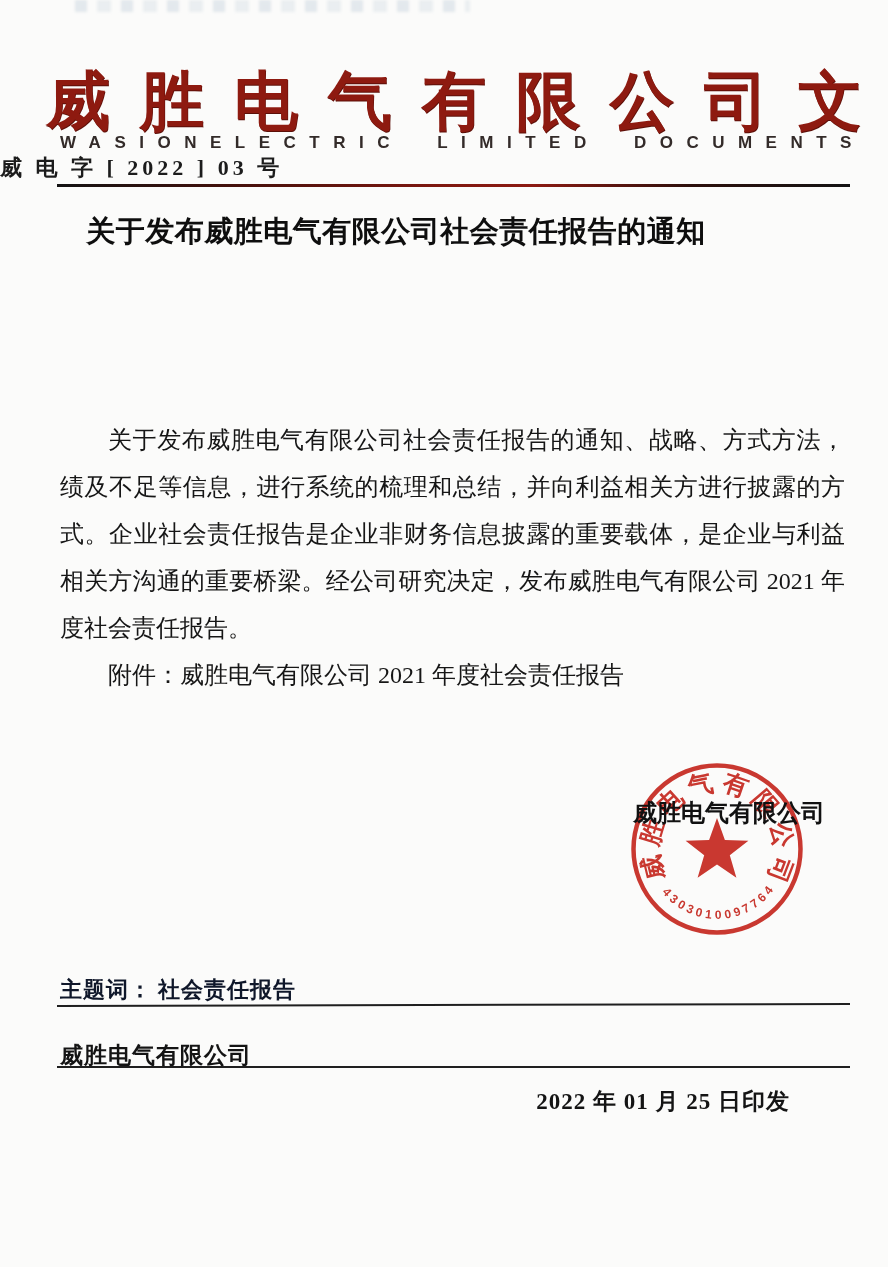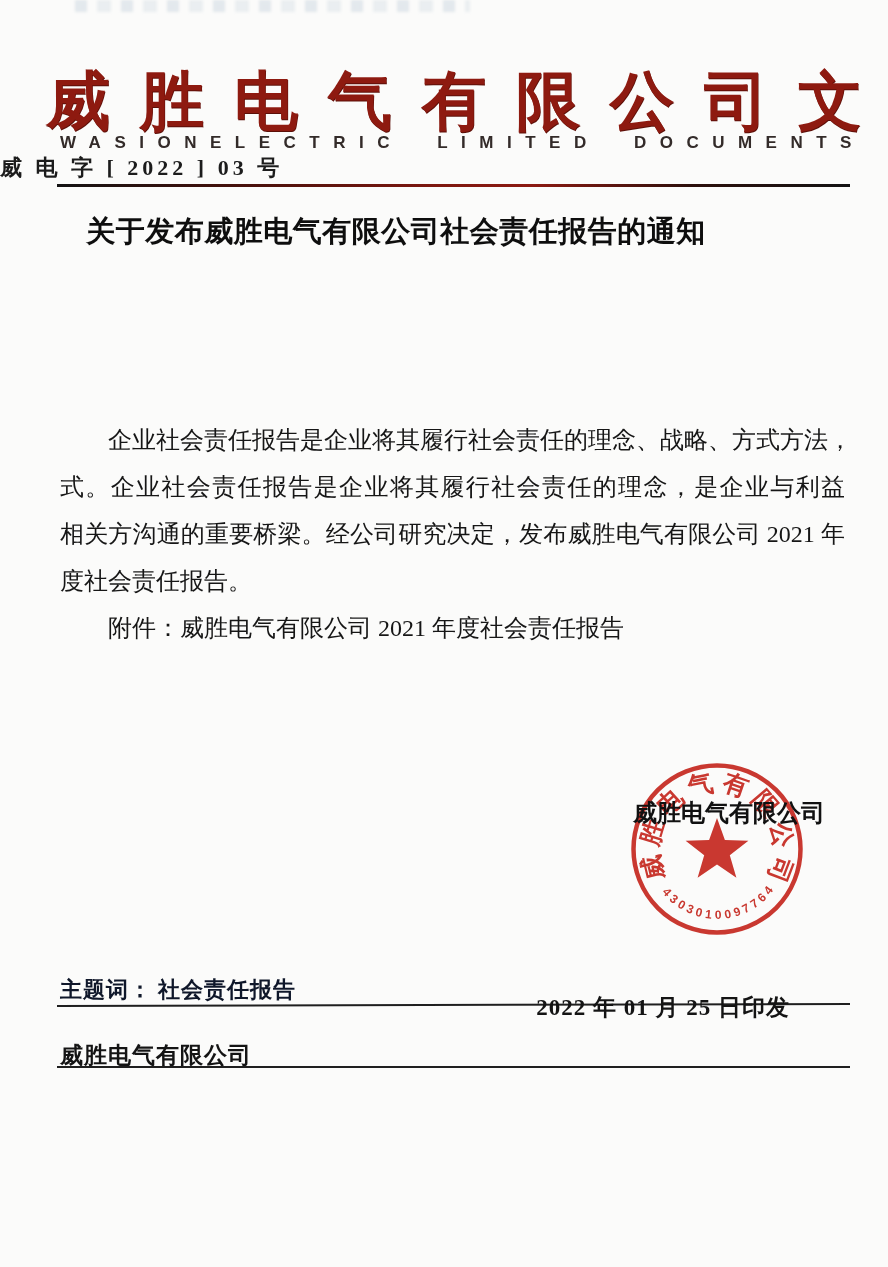--- a/index.html
+++ b/index.html
@@ -146,21 +146,21 @@
     left: 60px; top: 1040px;
     font-family: "Liberation Sans", sans-serif;
     font-size: 23px;
     font-weight: bold;
     letter-spacing: 1px;
     color: #141414;
     white-space: nowrap;
   }
   .footer-date {
     position: absolute;
-    right: 98px; top: 992px;
+    right: 98px; top: 1086px;
     font-size: 23px;
     font-weight: bold;
     letter-spacing: 1px;
     color: #141414;
     white-space: nowrap;
   }
 </style>
 </head>
 <body>
 
@@ -172,22 +172,23 @@
 
   <div class="header-en">WASIONELECTRIC LIMITED DOCUMENTS</div>
 
   <div class="doc-number">威 电 字 [ 2022 ]  03 号</div>
 
   <div class="red-rule"></div>
 
   <div class="doc-title">关于发布威胜电气有限公司社会责任报告的通知</div>
 
   <div class="body-block">
-    <div class="body-line indent">企业社会责任报告是企业将其履行社会责任的理念、战略、方式方法，</div>
-    <div class="body-line">式。企业社会责任报告是企业将其履行社会责任的理念，是企业与利益</div>
+    <div class="body-line indent">关于发布威胜电气有限公司社会责任报告的通知、战略、方式方法，</div>
+    <div class="body-line">绩及不足等信息，进行系统的梳理和总结，并向利益相关方进行披露的方</div>
+    <div class="body-line">式。企业社会责任报告是企业非财务信息披露的重要载体，是企业与利益</div>
     <div class="body-line">相关方沟通的重要桥梁。经公司研究决定，发布威胜电气有限公司 2021 年</div>
     <div class="body-line plain">度社会责任报告。</div>
     <div class="body-line plain indent">附件：威胜电气有限公司 2021 年度社会责任报告</div>
   </div>
 
   <div class="signature">威胜电气有限公司</div>
 
   <svg class="seal" viewBox="0 0 204 204" xmlns="http://www.w3.org/2000/svg">
     <defs>
       <path id="sealArcTop" d="M 54.5 135.3 A 58 58 0 1 1 149.5 135.3" fill="none"></path>

